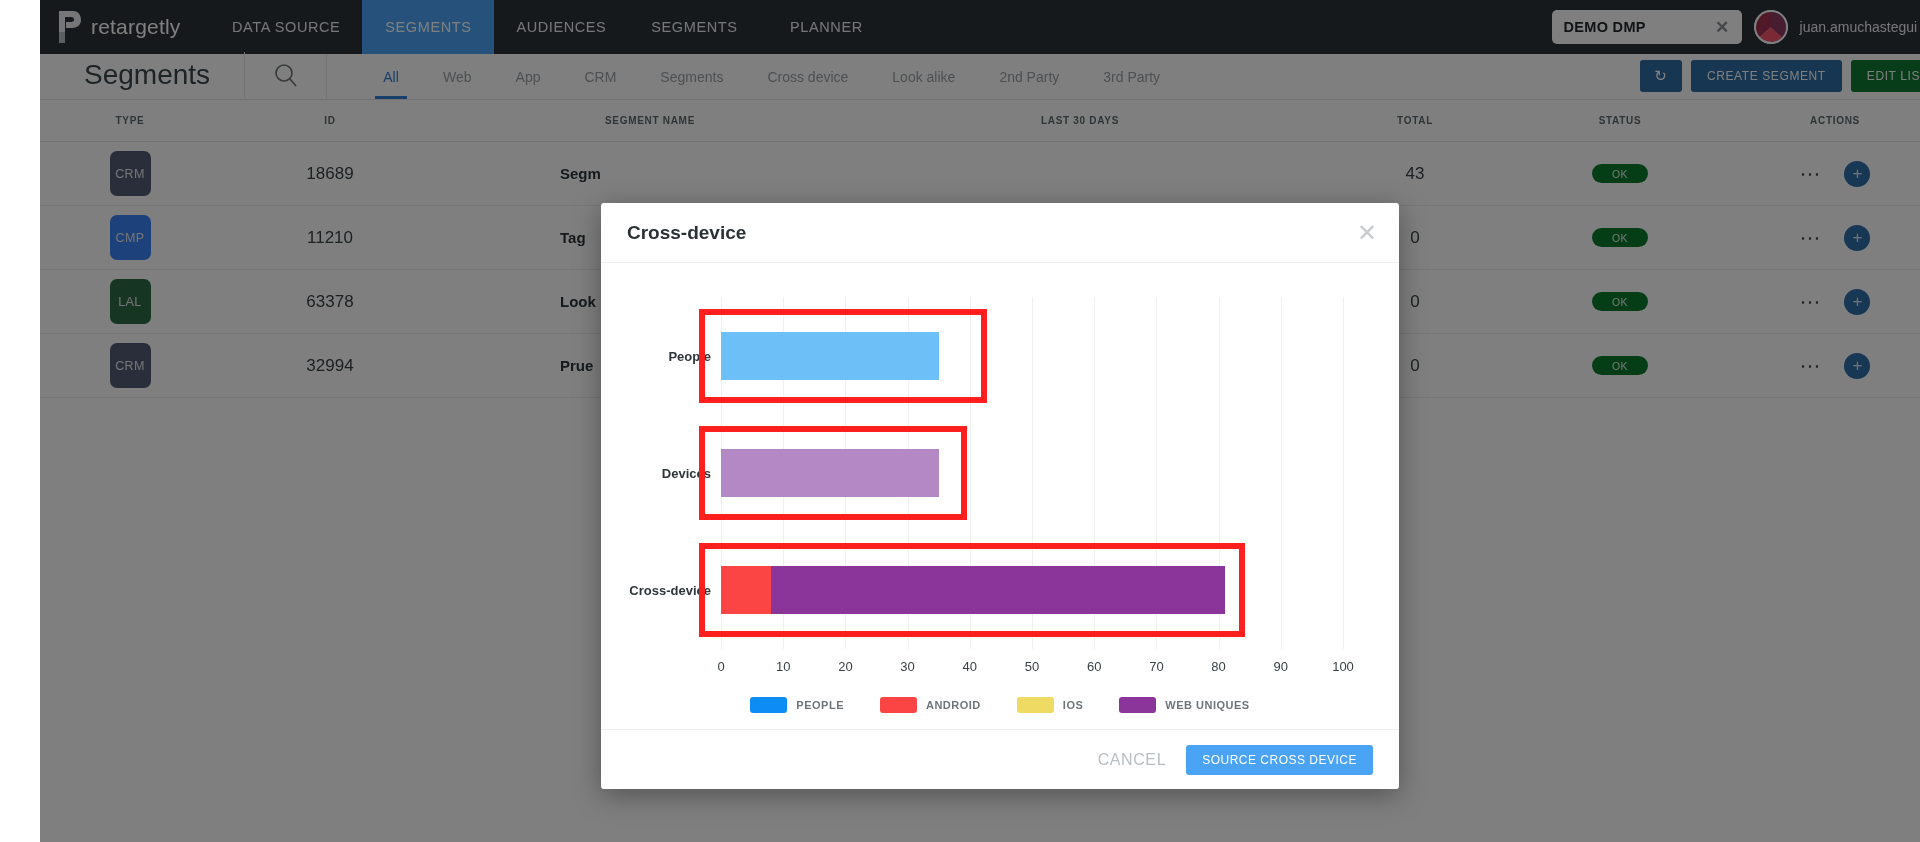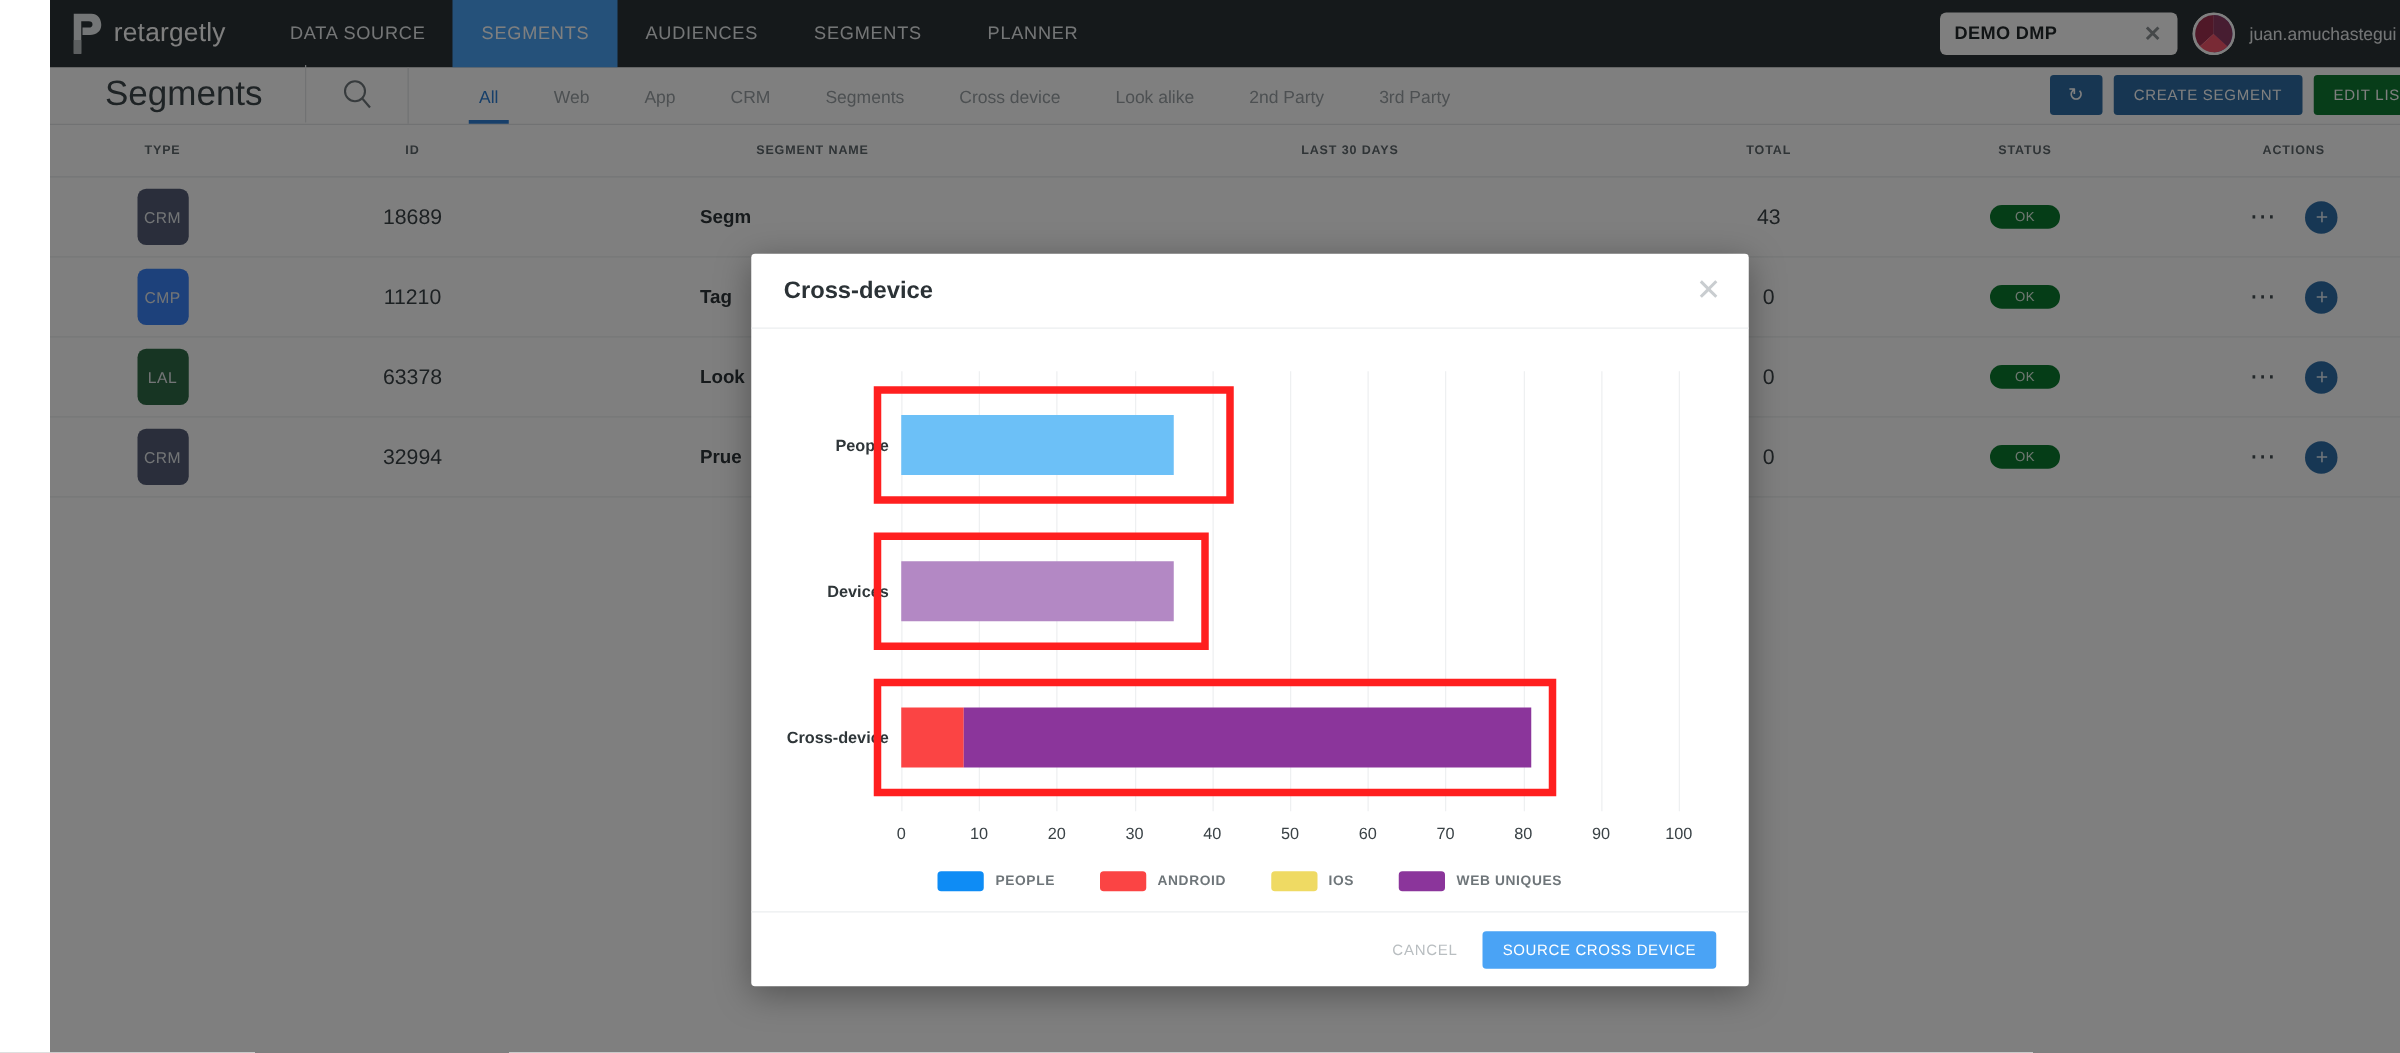--- a/index.html
+++ b/index.html
@@ -167,21 +167,21 @@
   }
   .legend-item { display: flex; align-items: center; gap: 9px; }
   .legend-swatch { width: 37px; height: 16px; border-radius: 3px; display: block; }
   .legend-label { font-size: 11px; color: #6e7579; font-weight: bold; letter-spacing: .5px; }
 
   .modal-foot {
     height: 60px; border-top: 1px solid #eceef0; display: flex;
     align-items: center; justify-content: flex-end; padding-right: 26px; gap: 20px;
   }
   .btn-cancel {
-    background: none; border: none; color: #b9bec1; font-size: 12px;
+    background: none; border: none; color: #b9bec1; font-size: 16px;
     letter-spacing: .6px; cursor: pointer; font-family: "Liberation Sans", sans-serif;
   }
   .btn-primary {
     background: #4aa3f5; color: #fff; border: none; border-radius: 3px;
     height: 30px; padding: 0 16px; font-size: 12px; letter-spacing: .5px;
     cursor: pointer; font-family: "Liberation Sans", sans-serif;
   }
 </style>
 </head>
 <body>

